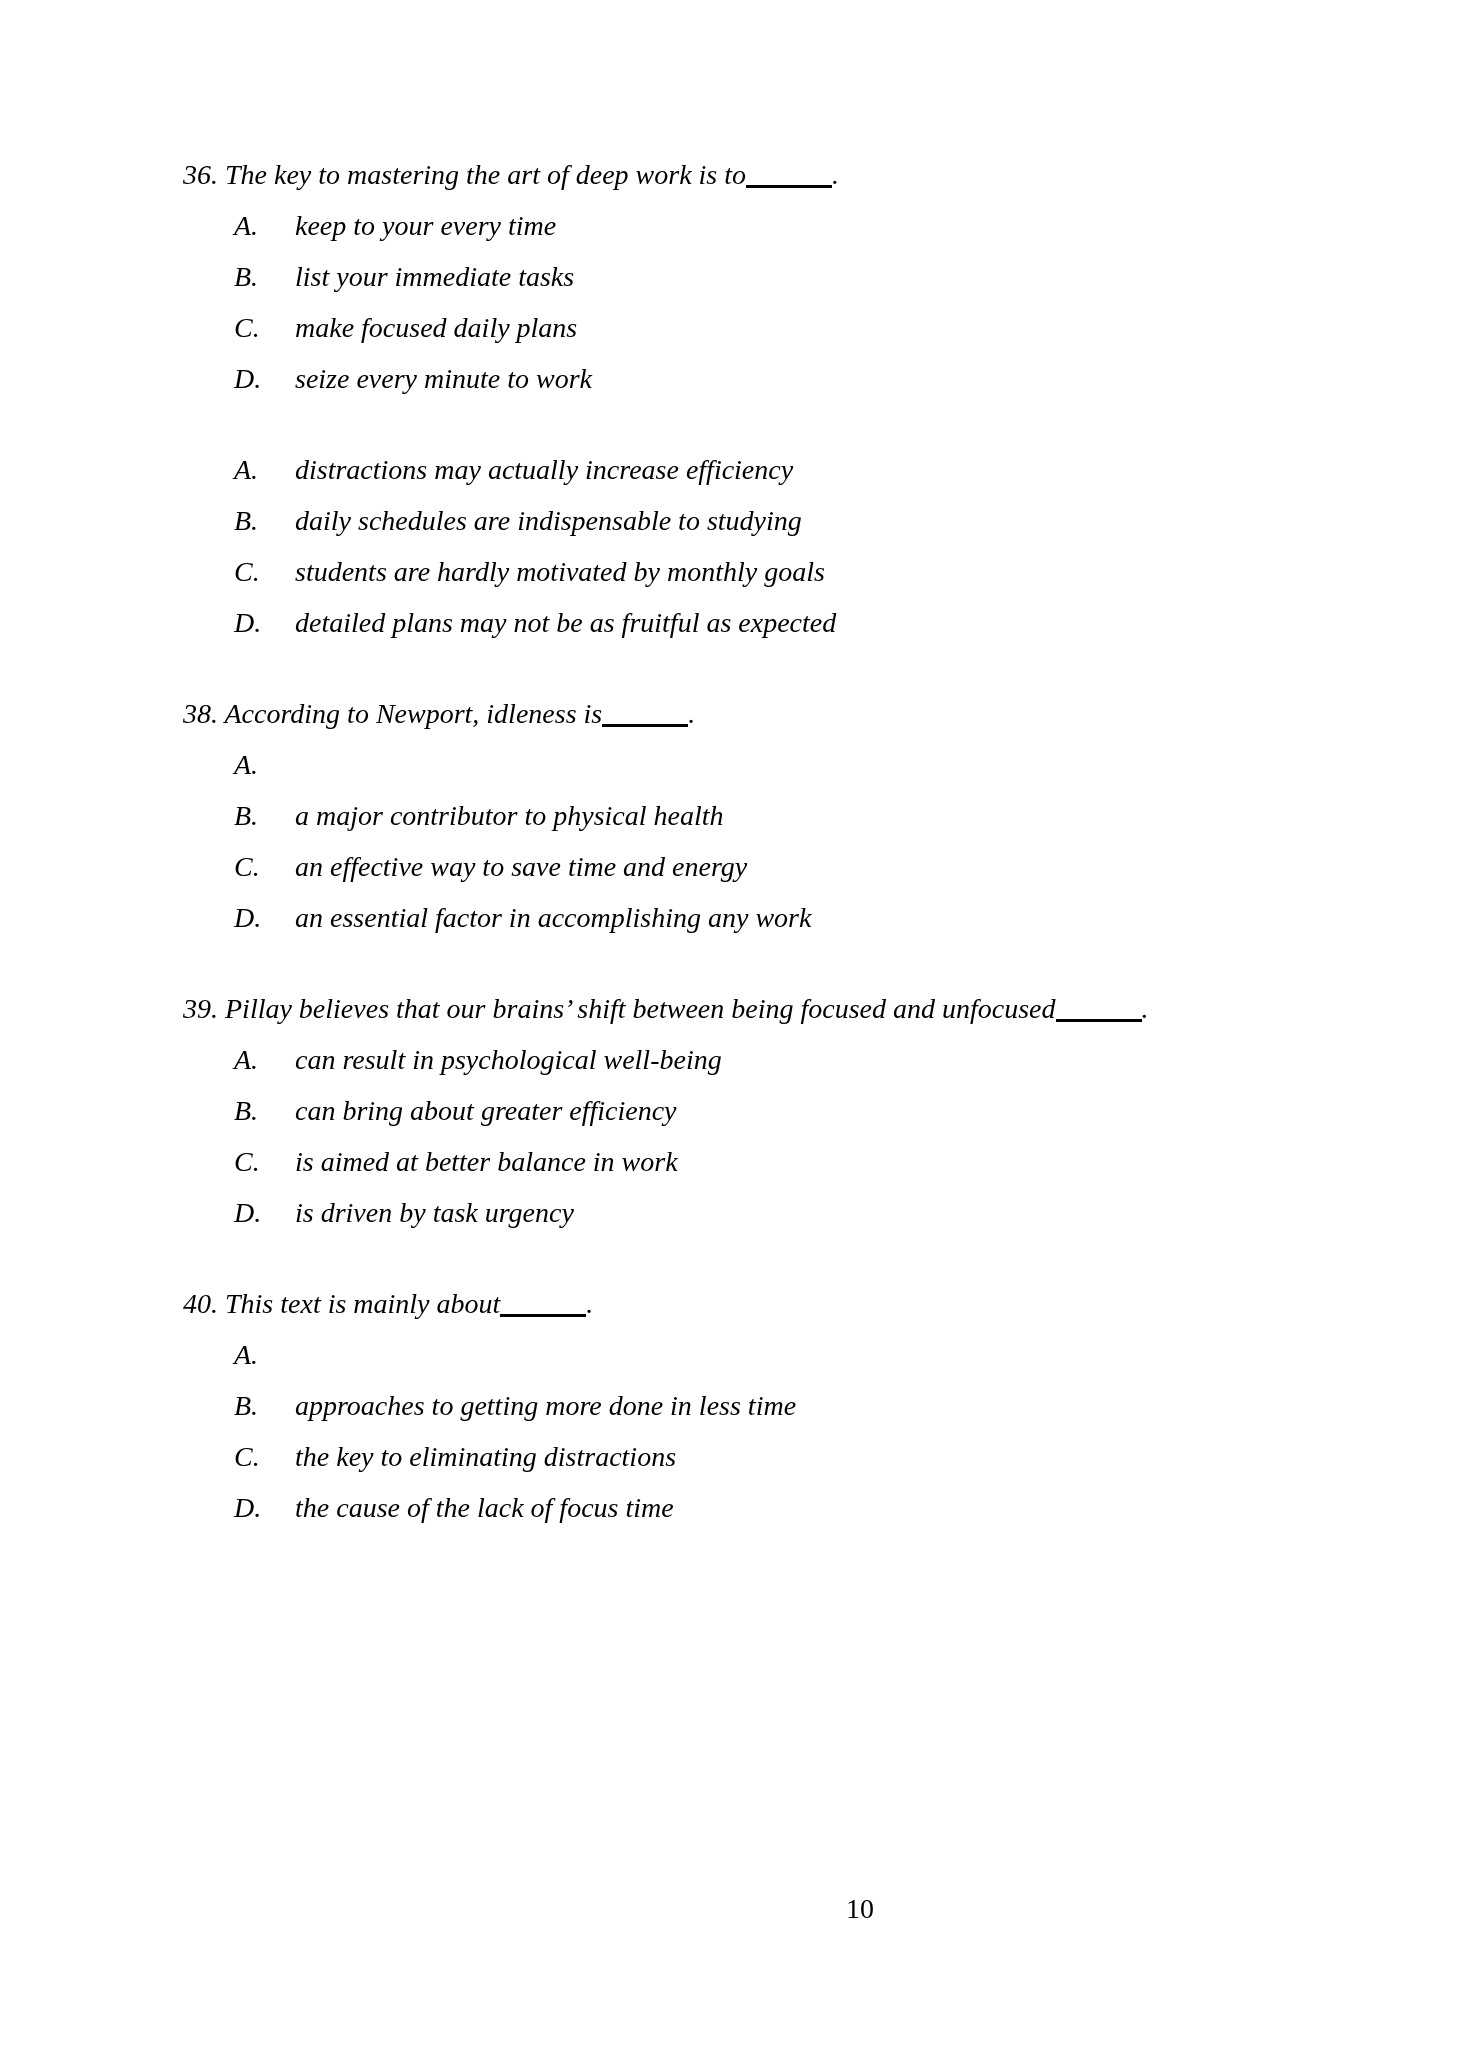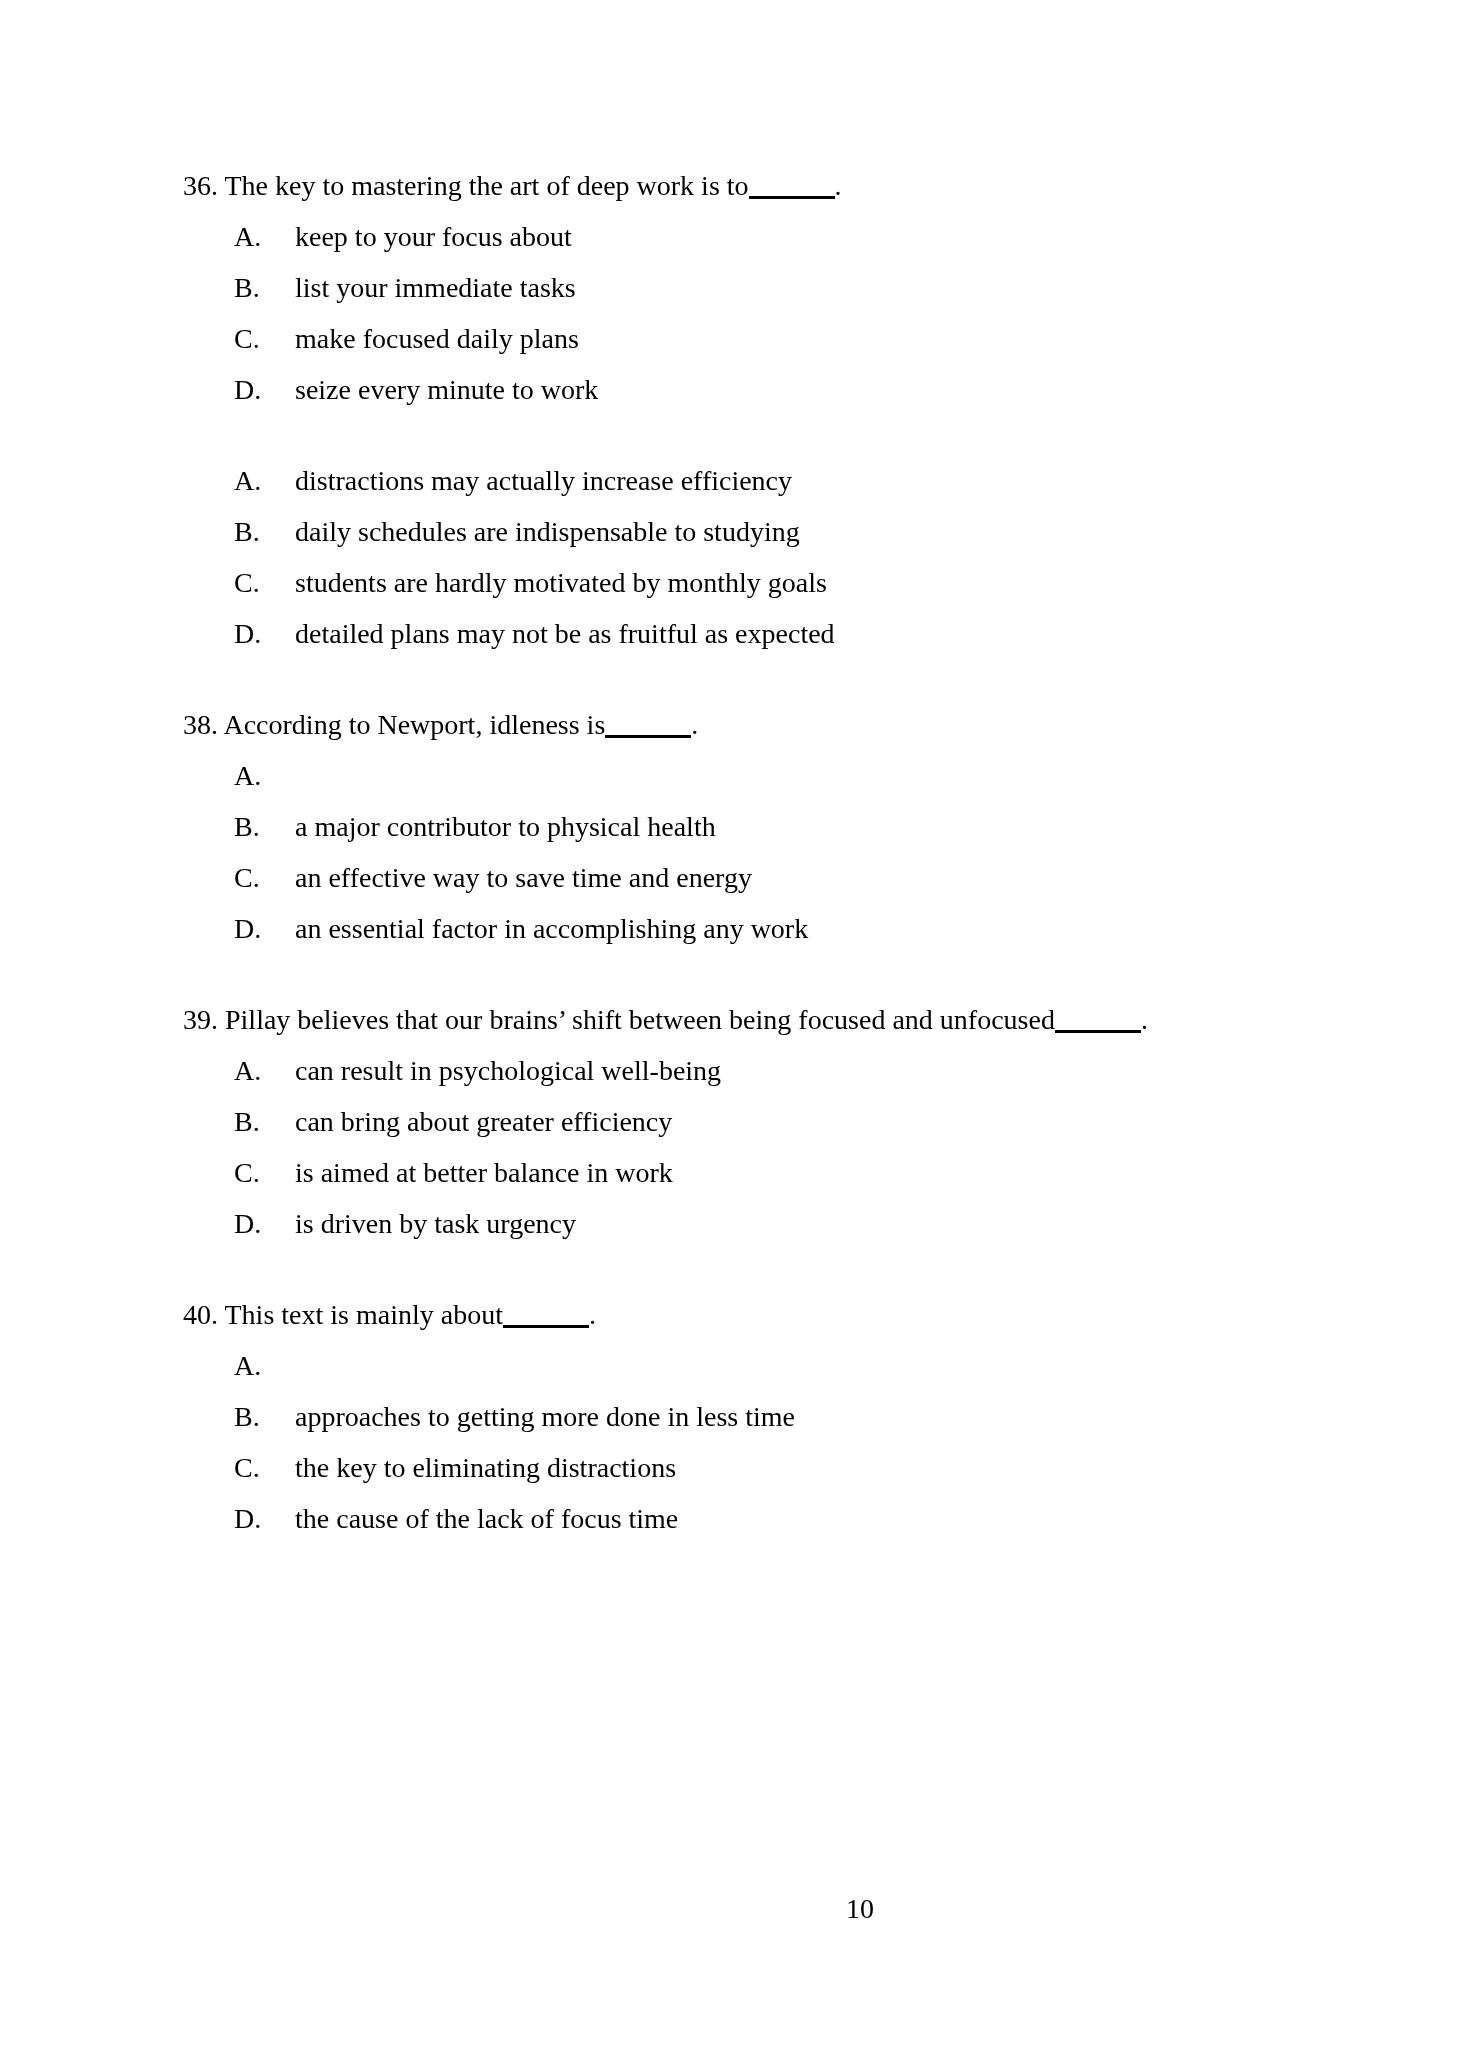--- a/index.html
+++ b/index.html
@@ -12,22 +12,23 @@
     width: 1466px;
     height: 2048px;
     font-family: "Liberation Serif", serif;
     font-size: 28px;
     color: #000000;
     overflow: hidden;
   }
   .questions {
     position: absolute;
     left: 183px;
-    top: 160px;
+    top: 149px;
     width: 1240px;
+    font-style: italic;
   }
   .questions p {
     margin: 0;
     line-height: 51px;
     white-space: nowrap;
   }
   .question {
     margin-bottom: 40px;
   }
   .stem .qnum {
@@ -61,21 +62,21 @@
 <main class="page">
   <div class="questions" id="questions">
   <section class="question">
     <p class="stem">
       <span class="qnum">36.</span>
       <span class="stem-text">The key to mastering the art of deep work is to</span><span class="blank"></span><span class="stem-suffix">.</span>
     </p>
     <div class="options">
       <p class="opt">
         <span class="opt-letter">A.</span>
-        <span class="opt-text">keep to your focus about</span>
+        <span class="opt-text">keep to your every time</span>
       </p>
       <p class="opt">
         <span class="opt-letter">B.</span>
         <span class="opt-text">list your immediate tasks</span>
       </p>
       <p class="opt">
         <span class="opt-letter">C.</span>
         <span class="opt-text">make focused daily plans</span>
       </p>
       <p class="opt">

